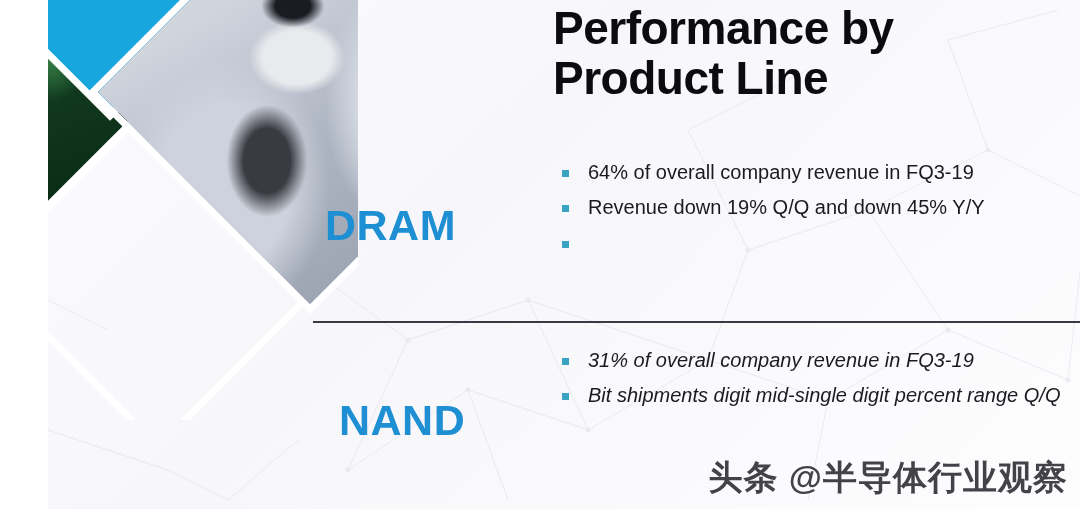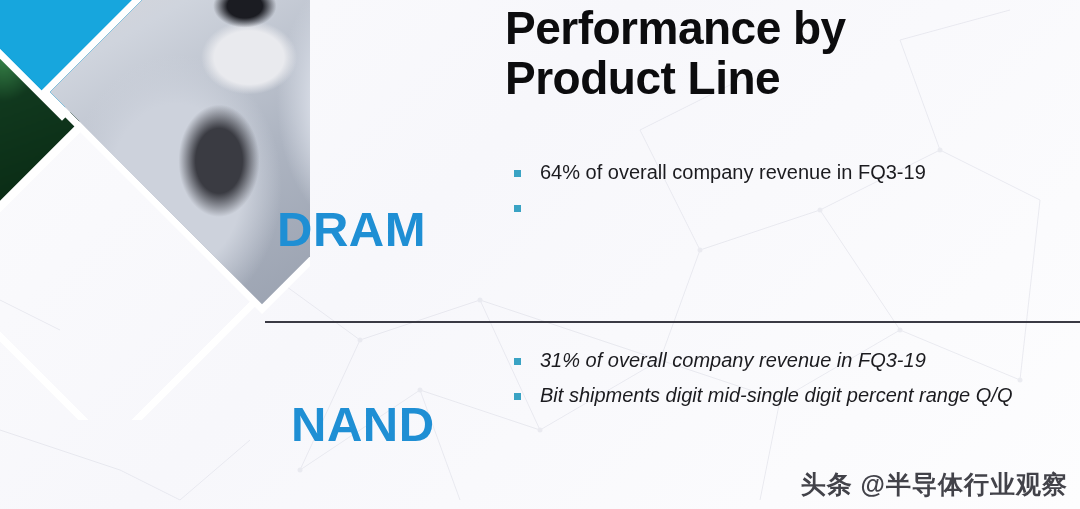--- a/index.html
+++ b/index.html
@@ -6,20 +6,21 @@
   body{
     width:1080px;height:509px;overflow:hidden;
     background:#ffffff;
     font-family:"Liberation Sans", sans-serif;
     position:relative;
   }
   .slide{
     position:absolute;inset:0;
     background:linear-gradient(135deg,#fbfbfd 0%,#f7f7fb 40%,#fdfdfe 100%);
     overflow:hidden;
+    margin-left:48px;
   }
 
   
   .net{position:absolute;inset:0;pointer-events:none;opacity:.5;}
 
   
   .collage{
     position:absolute;left:0;top:0;width:310px;height:420px;
     overflow:hidden;
   }
@@ -95,21 +96,21 @@
   
   .title{
     position:absolute;left:505px;top:4px;width:470px;
     font-size:46px;line-height:1.08;font-weight:700;
     color:#0c0c0e;letter-spacing:-.5px;
   }
 
   
   .plabel{
     position:absolute;
-    font-size:49px;font-weight:700;color:#1f8fd4;
+    font-size:43px;font-weight:700;color:#1f8fd4;
     letter-spacing:.5px;
   }
   .plabel.dram{left:277px;top:201px;}
   .plabel.nand{left:291px;top:396px;}
 
   
   .divider{
     position:absolute;left:265px;top:321px;width:815px;height:2px;
     background:#3a3a44;
   }
@@ -128,21 +129,21 @@
   }
   .bullets ul{margin:0;padding:0;}
   .bullets li .bsq{
     position:absolute;left:0;top:10px;
     width:7px;height:7px;background:#3aa3c4;
   }
 
   
   .watermark{
     position:absolute;right:12px;bottom:8px;
-    font-size:25px;font-weight:700;
+    font-size:34px;font-weight:700;
     color:rgba(40,40,48,.88);
     letter-spacing:1px;
     white-space:nowrap;
   }
 </style>
 </head>
 <body>
 
 <div class="slide">
 
@@ -195,21 +196,21 @@
         <div class="inner"></div>
       </div>
   </div>
 
   <div class="title">Performance by Product Line</div>
 
   <div class="plabel dram">DRAM</div>
   <div class="bullets dram">
     <ul>
       <li><span class="bsq"></span><span>64% of overall company revenue in FQ3-19</span></li>
-      <li><span class="bsq"></span></li>
+      <li><span class="bsq"></span><span>Revenue down 19% Q/Q and down 45% Y/Y</span></li>
       <li><span class="bsq"></span></li>
     </ul>
   </div>
 
   <div class="divider"></div>
 
   <div class="plabel nand">NAND</div>
   <div class="bullets nand">
     <ul>
       <li><span class="bsq"></span><span>31% of overall company revenue in FQ3-19</span></li>

